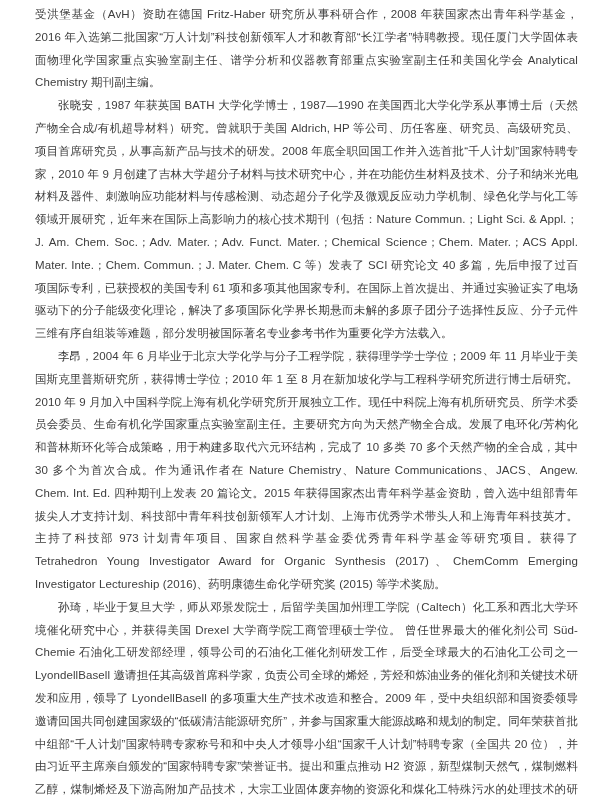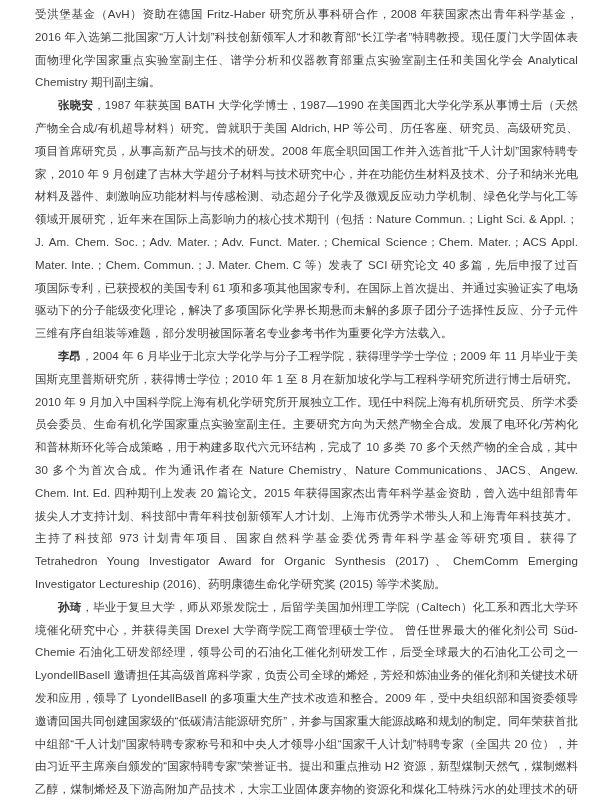--- a/index.html
+++ b/index.html
@@ -27,21 +27,21 @@
     color: #3d3d3d;
     text-align: justify;
     text-align-last: left;
     word-break: break-word;
     letter-spacing: 0.1px;
   }
   .doc-paragraph.indented {
     text-indent: 2em;
   }
   .person-name {
-    font-weight: bold;
+    font-weight: normal;
     color: #333333;
     margin-top: 48px;
   }
 </style>
 </head>
 <body>
 
 <div class="page">
 
   <p class="doc-paragraph"><span class="person-name"></span><span>受洪堡基金（AvH）资助在德国 Fritz-Haber 研究所从事科研合作，2008 年获国家杰出青年科学基金，2016 年入选第二批国家“万人计划”科技创新领军人才和教育部“长江学者”特聘教授。现任厦门大学固体表面物理化学国家重点实验室副主任、谱学分析和仪器教育部重点实验室副主任和美国化学会 Analytical Chemistry 期刊副主编。</span></p>

